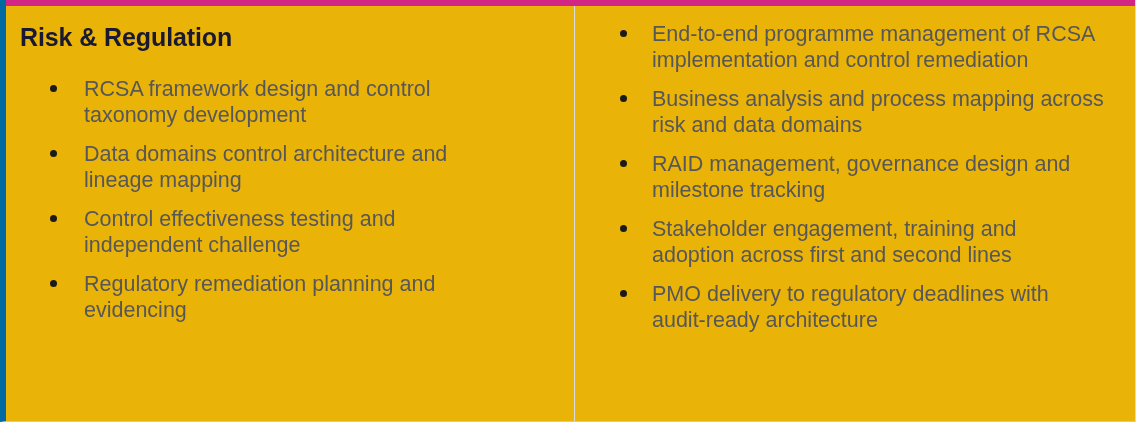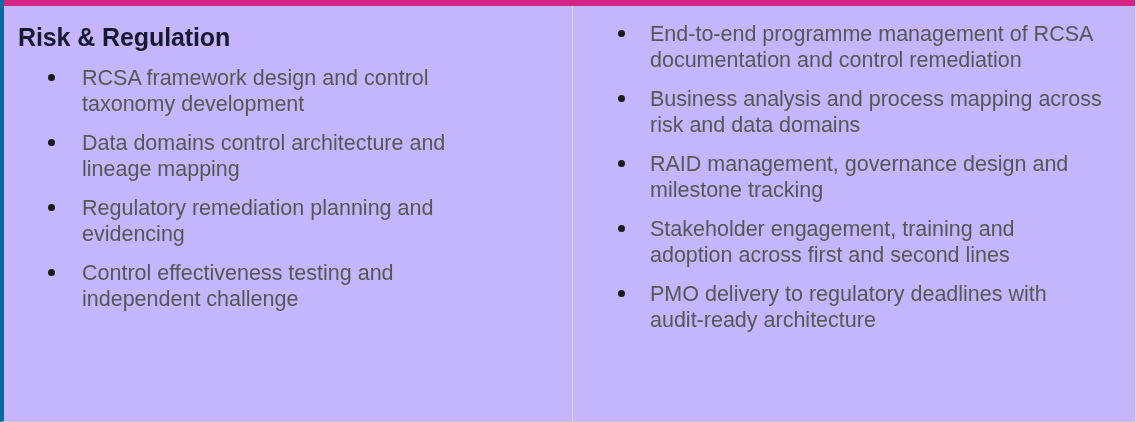--- a/index.html
+++ b/index.html
@@ -13,22 +13,22 @@
     background: #ffffff;
     font-family: "Liberation Sans", sans-serif;
     -webkit-font-smoothing: antialiased;
   }
 
   .slide {
     position: relative;
     box-sizing: border-box;
     width: 1136px;
     height: 422px;
-    background: #c4b5fd;
-    border-left: 4px solid #0369a1;
+    background: #eab308;
+    border-left: 6px solid #0369a1;
     border-right: 1px solid #d9d9d9;
     border-bottom: 1px solid #c9c9c9;
     overflow: hidden;
   }
 
   .accent-bar {
     position: absolute;
     top: 0;
     left: 0;
     width: 1136px;
@@ -76,21 +76,21 @@
     padding: 19px 0 0 13px;
   }
 
   ul.bullets {
     list-style: none;
     margin: 0;
     padding: 0;
   }
 
   .column.left ul.bullets {
-    margin-top: 15px;
+    margin-top: 26px;
   }
 
   .column.right ul.bullets {
     margin-top: 15px;
   }
 
   ul.bullets li {
     position: relative;
     color: #575757;
     font-size: 21.5px;
@@ -139,34 +139,34 @@
         <li>
           <span class="dot"></span>
           <span class="txt">RCSA framework design and control taxonomy development</span>
         </li>
         <li>
           <span class="dot"></span>
           <span class="txt">Data domains control architecture and lineage mapping</span>
         </li>
         <li>
           <span class="dot"></span>
-          <span class="txt">Regulatory remediation planning and evidencing</span>
+          <span class="txt">Control effectiveness testing and independent challenge</span>
         </li>
         <li>
           <span class="dot"></span>
-          <span class="txt">Control effectiveness testing and independent challenge</span>
+          <span class="txt">Regulatory remediation planning and evidencing</span>
         </li>
       </ul>
     </div>
 
     <div class="column right">
       <ul class="bullets">
         <li>
           <span class="dot"></span>
-          <span class="txt">End-to-end programme management of RCSA documentation and control remediation</span>
+          <span class="txt">End-to-end programme management of RCSA implementation and control remediation</span>
         </li>
         <li>
           <span class="dot"></span>
           <span class="txt">Business analysis and process mapping across risk and data domains</span>
         </li>
         <li>
           <span class="dot"></span>
           <span class="txt">RAID management, governance design and milestone tracking</span>
         </li>
         <li>

